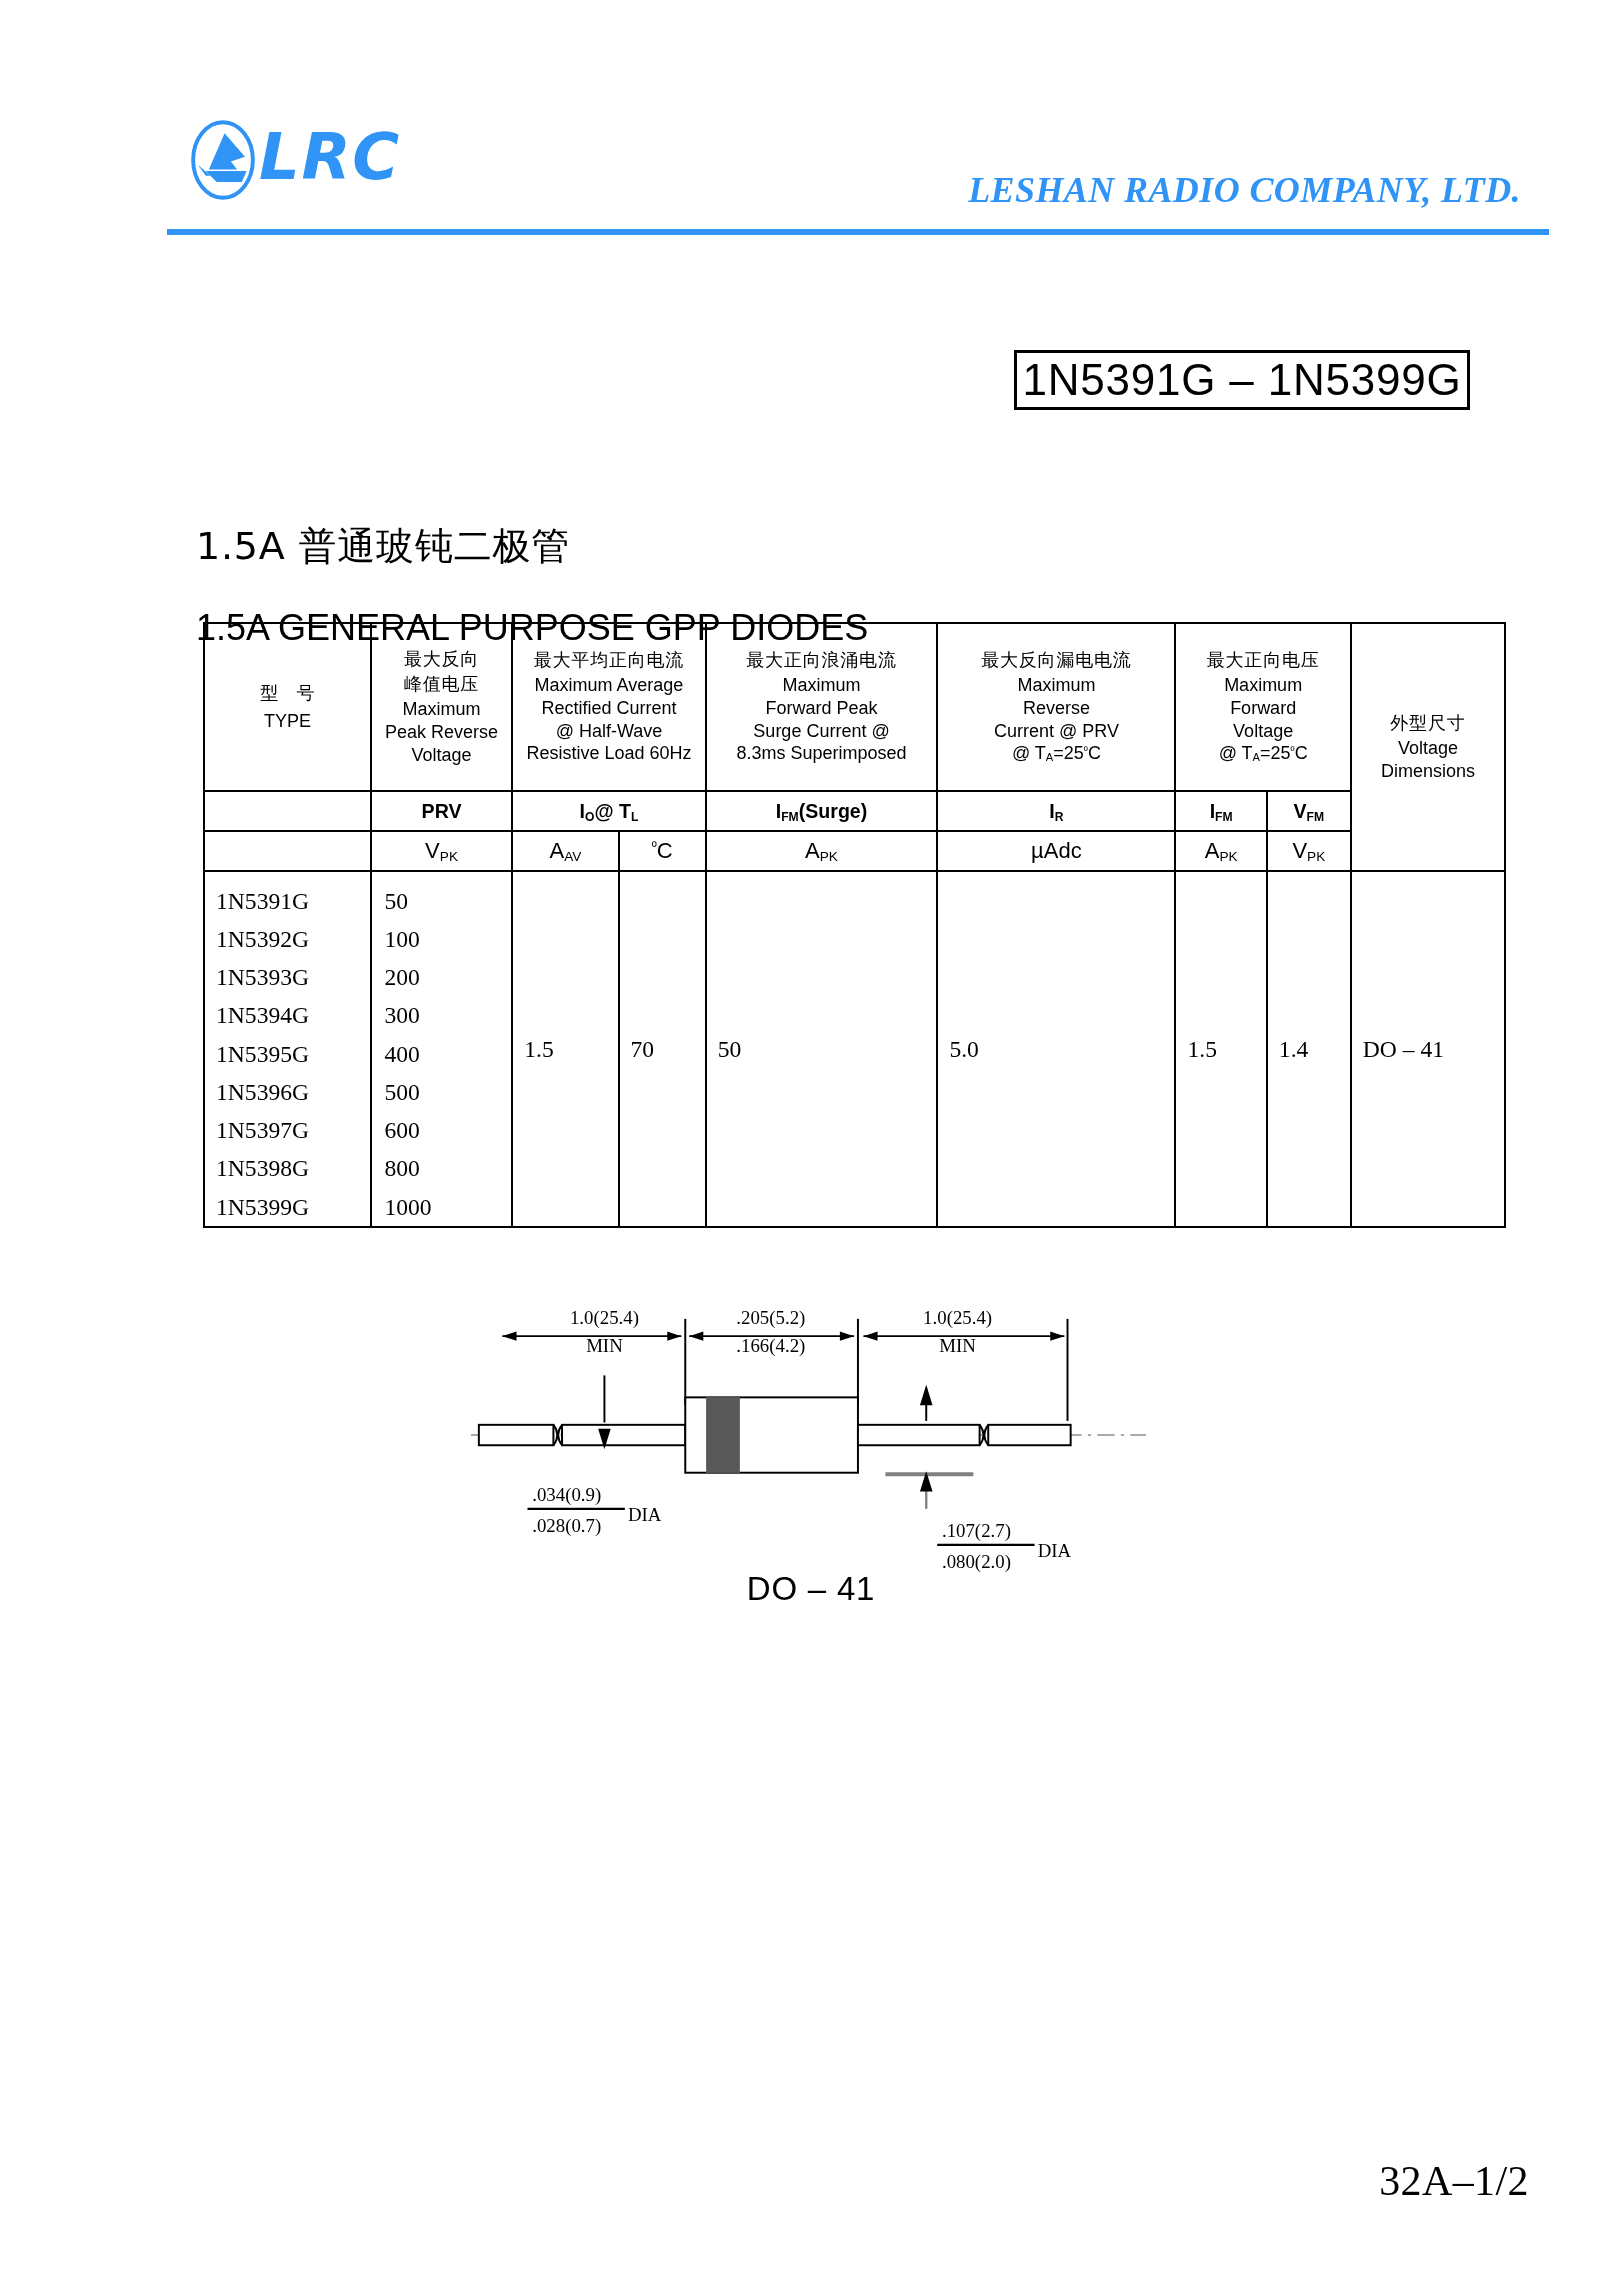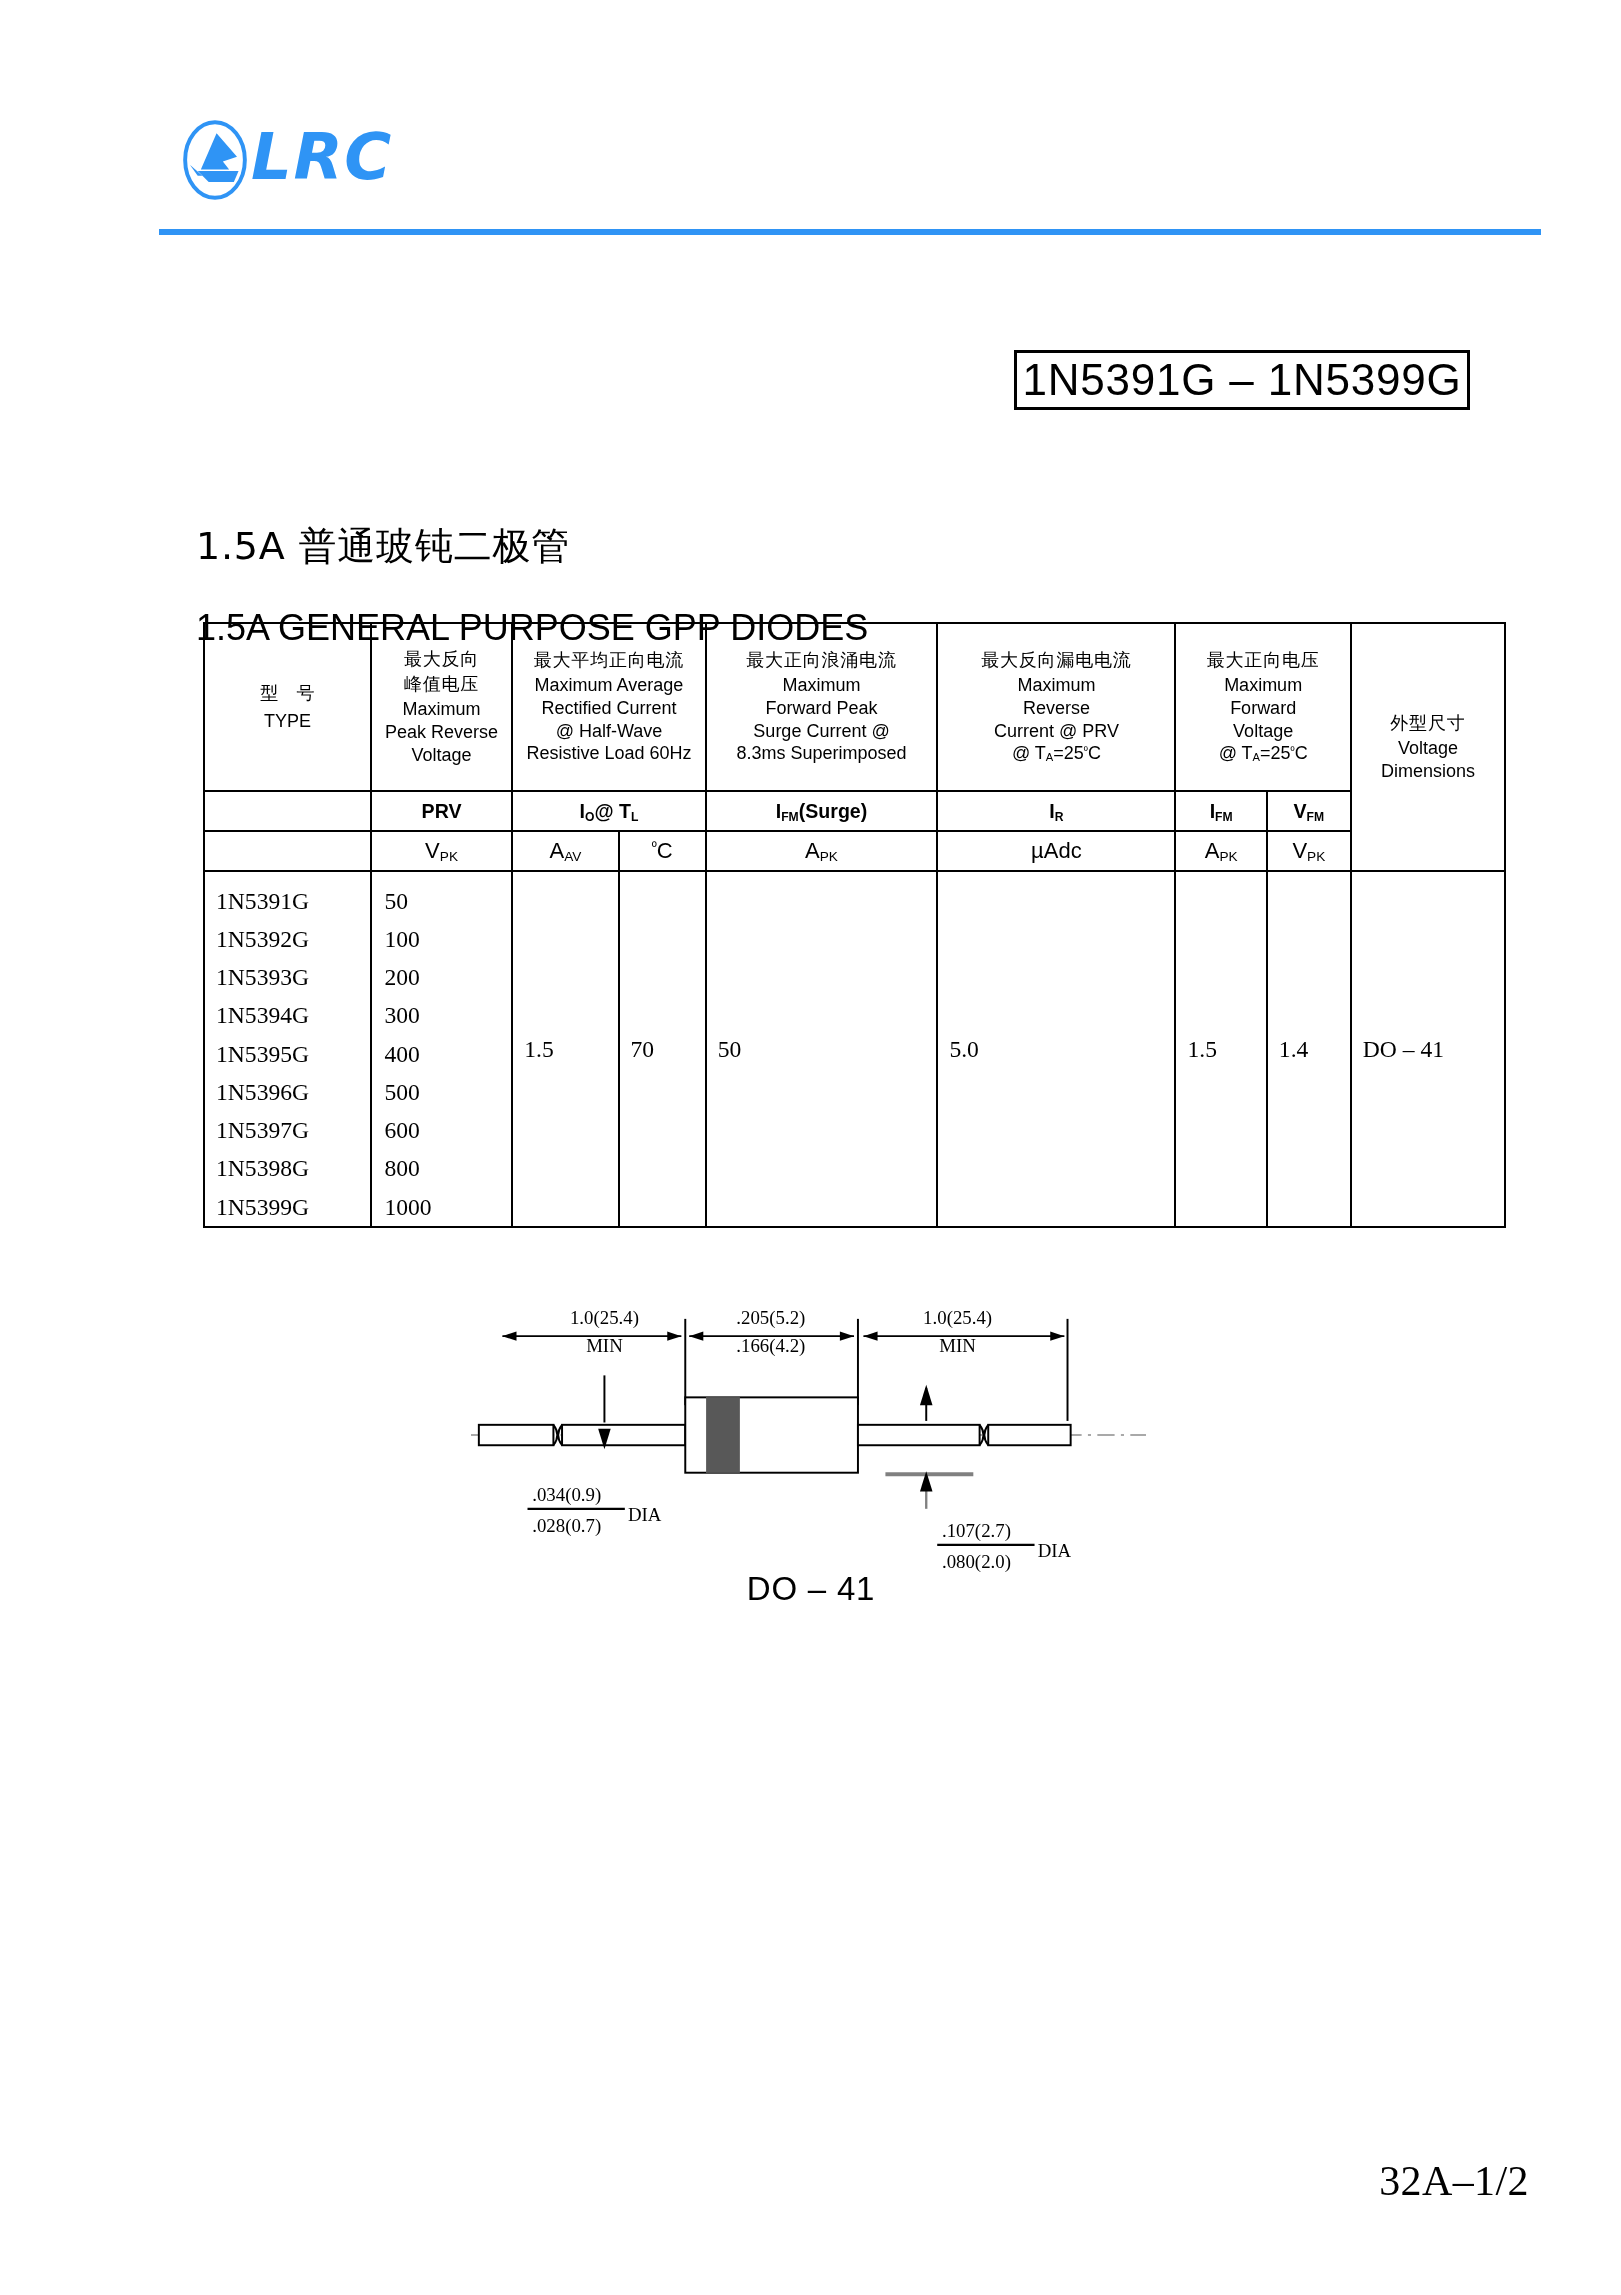--- a/index.html
+++ b/index.html
@@ -12,21 +12,21 @@
     height: 2295px;
     position: relative;
     font-family: "Liberation Sans", sans-serif;
     color: #000000;
     overflow: hidden;
   }
 
   
   #header {
     position: absolute;
-    left: 0; top: 0;
+    left: 8px; top: 0;
     width: 1606px;
     height: 251px;
   }
   #logo-mark {
     position: absolute;
     left: 182px; top: 119px;
     width: 66px; height: 82px;
   }
   #logo-mark svg { display: block; }
   #logo-text {
@@ -210,20 +210,21 @@
     <svg width="66" height="82" viewBox="0 0 84 104">
       <ellipse cx="42" cy="52" rx="38" ry="48" fill="none" stroke="#2f94f5" stroke-width="5"></ellipse>
       <path d="M44 18 L70 48 L52 54 L60 64 L24 64 Z" fill="#2f94f5"></path>
       <path d="M20 66 L72 66 L66 80 L34 80 Z" fill="#2f94f5"></path>
       <path d="M10 58 L26 72 L20 72 Z" fill="#2f94f5"></path>
     </svg>
   </div>
 
   <div id="logo-text">LRC</div>
 
+  <div id="company-name">LESHAN RADIO COMPANY, LTD.</div>
 
   <div id="header-rule"></div>
 </div>
 
 <div id="part-number-box">
   <span class="pn">1N5391G – 1N5399G</span>
 </div>
 
 <div id="title-cn">1.5A  普通玻钝二极管</div>
 <div id="title-en">1.5A GENERAL PURPOSE GPP DIODES</div>

